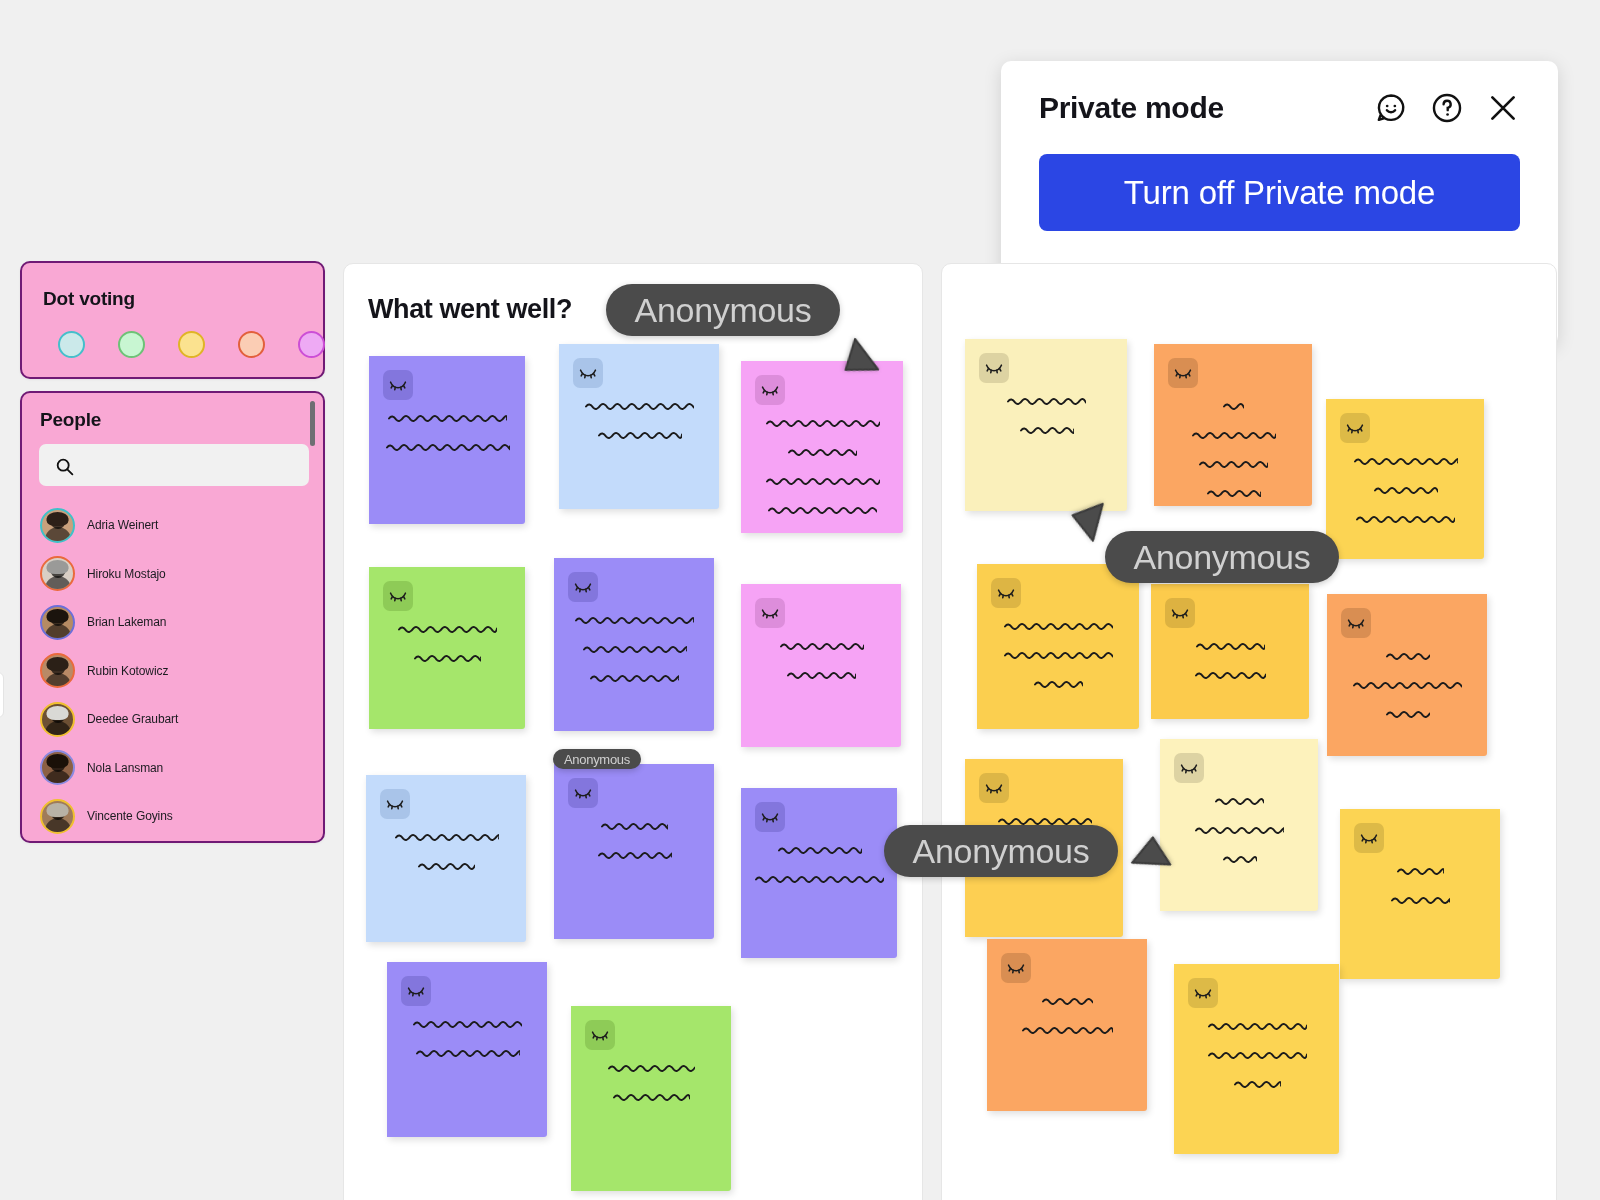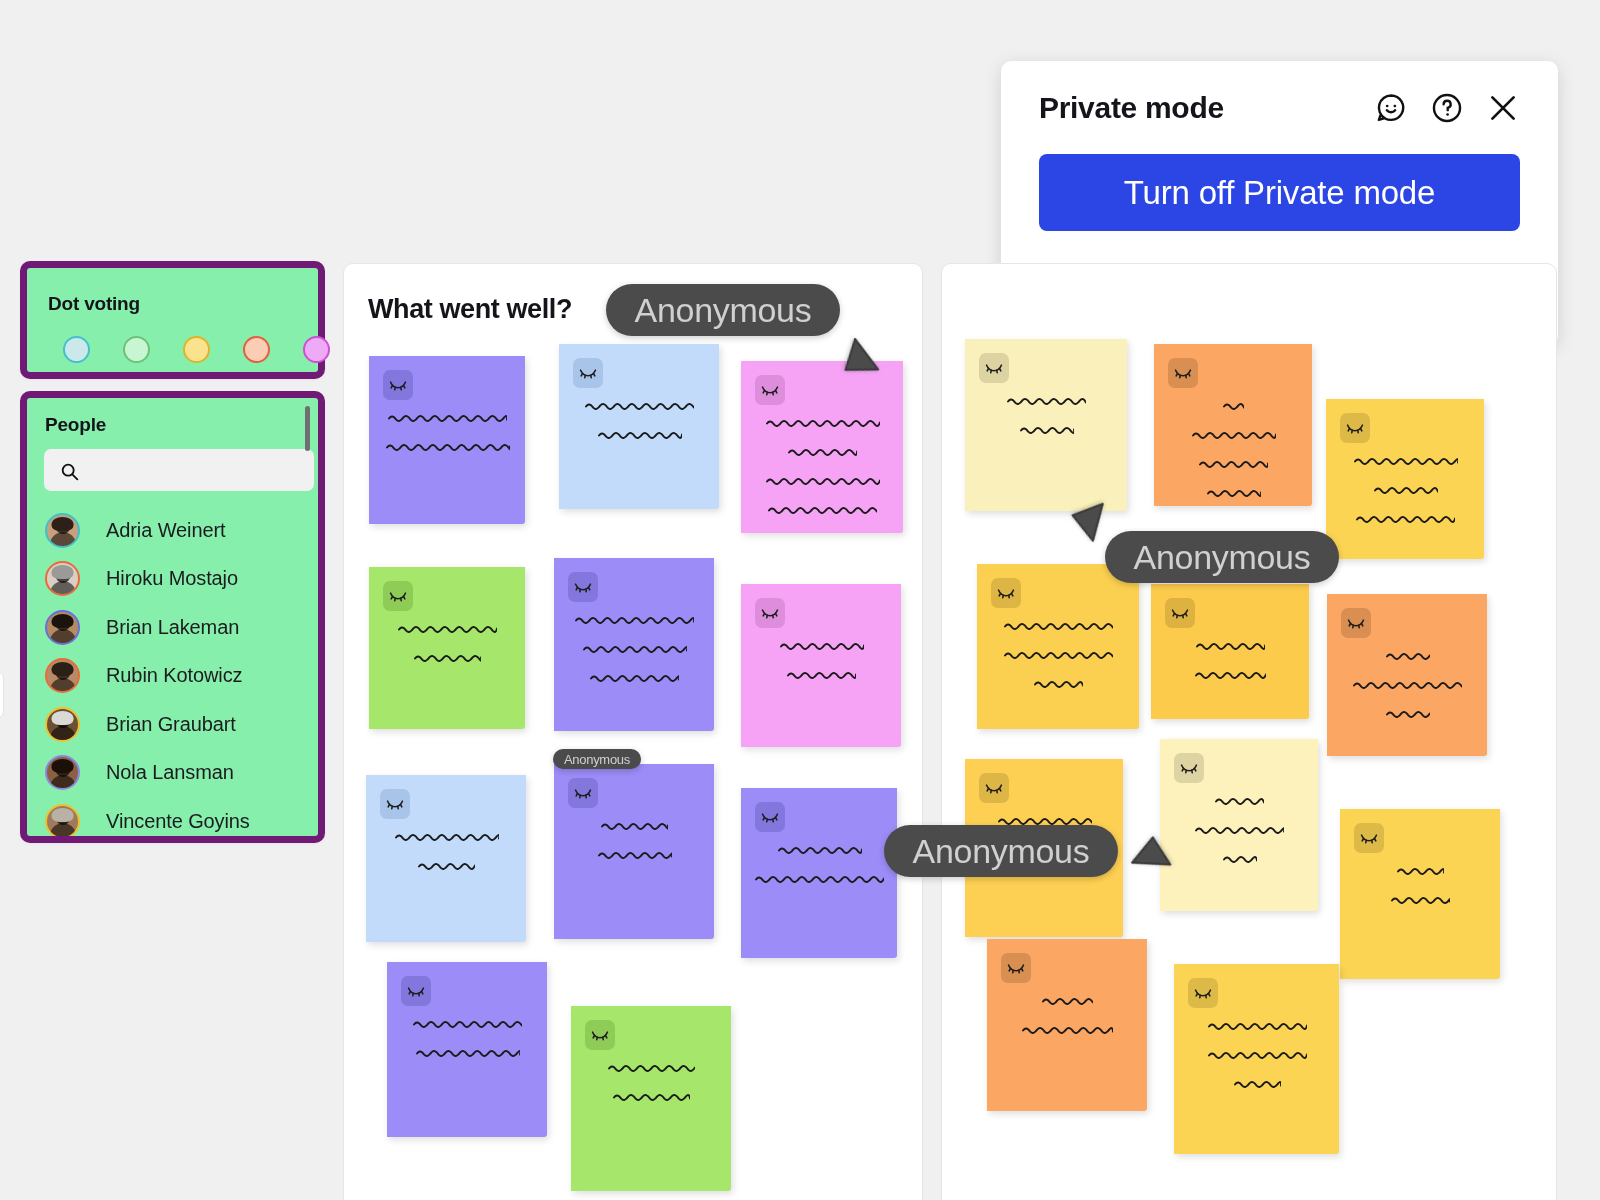--- a/index.html
+++ b/index.html
@@ -26,22 +26,22 @@
   .ic { width: 34px; height: 34px; display: block; cursor: pointer; }
   .turn-off-btn {
     margin-top: 29px; width: 481px; height: 77px;
     background: #2b46e4; border: none; border-radius: 8px;
     color: #ffffff; font-size: 33px; font-family: "Liberation Sans", sans-serif;
     cursor: pointer; letter-spacing: -0.2px;
   }
 
   
   .panel {
-    position: absolute; background: #86efac;
-    border: 7px solid #701a75; border-radius: 10px;
+    position: absolute; background: #f9a8d4;
+    border: 2px solid #701a75; border-radius: 10px;
     box-shadow: 0 1px 3px rgba(0,0,0,.05);
   }
   #dot-voting-panel { left: 20px; top: 261px; width: 305px; height: 118px; }
   .panel-title { font-size: 19px; font-weight: 700; color: #14141a; letter-spacing: -0.2px; }
   #dot-voting-panel .panel-title { position: absolute; left: 21px; top: 25px; }
   .dots-row { position: absolute; left: 36px; top: 68px; display: flex; gap: 33px; }
   .vote-dot { width: 27px; height: 27px; border-radius: 50%; border: 2px solid; cursor: pointer; }
 
   #people-panel { left: 20px; top: 391px; width: 305px; height: 452px; overflow: hidden; }
   #people-panel .panel-title { position: absolute; left: 18px; top: 16px; }
@@ -62,21 +62,21 @@
   .avatar::after {
     content: ""; position: absolute; left: 50%; top: 56%;
     width: 26px; height: 26px; border-radius: 50%;
     transform: translate(-50%,0); background: rgba(0,0,0,.55);
   }
   .avatar::before {
     content: ""; position: absolute; left: 50%; top: 14%;
     width: 15px; height: 15px; border-radius: 50%;
     transform: translateX(-50%); background: rgba(0,0,0,.68);
   }
-  .person-name { margin-left: 26px; font-size: 20px; color: #1b1b20; letter-spacing: -0.1px; }
+  .person-name { margin-left: 12px; font-size: 12px; color: #1b1b20; letter-spacing: -0.1px; }
   .people-scrollbar {
     position: absolute; right: 8px; top: 8px; width: 5px; height: 45px;
     background: #6e6e73; border-radius: 3px; cursor: pointer;
   }
   .edge-stub {
     position: absolute; left: -8px; top: 672px; width: 12px; height: 46px;
     background: #ffffff; border: 1px solid #e4e4e4; border-radius: 6px;
   }
 
   
@@ -191,21 +191,21 @@
         <div class="person-row">
           <div class="avatar" style="border-color: rgb(234, 106, 60); background: rgb(185, 138, 102); --hair: #2b2017;">
             <div style="position: absolute; left: 50%; top: 6%; width: 74%; height: 46%; border-radius: 50% 50% 40% 40%; transform: translateX(-50%); background: rgb(43, 32, 23);"></div>
           </div>
           <div class="person-name">Rubin Kotowicz</div>
         </div>
         <div class="person-row">
           <div class="avatar" style="border-color: rgb(240, 192, 47); background: rgb(109, 80, 52); --hair: #d9d9d5;">
             <div style="position: absolute; left: 50%; top: 6%; width: 74%; height: 46%; border-radius: 50% 50% 40% 40%; transform: translateX(-50%); background: rgb(217, 217, 213);"></div>
           </div>
-          <div class="person-name">Brian Graubart</div>
+          <div class="person-name">Deedee Graubart</div>
         </div>
         <div class="person-row">
           <div class="avatar" style="border-color: rgb(139, 138, 224); background: rgb(140, 96, 68); --hair: #1a1008;">
             <div style="position: absolute; left: 50%; top: 6%; width: 74%; height: 46%; border-radius: 50% 50% 40% 40%; transform: translateX(-50%); background: rgb(26, 16, 8);"></div>
           </div>
           <div class="person-name">Nola Lansman</div>
         </div>
         <div class="person-row">
           <div class="avatar" style="border-color: rgb(240, 192, 47); background: rgb(159, 123, 90); --hair: #b8b2a6;">
             <div style="position: absolute; left: 50%; top: 6%; width: 74%; height: 46%; border-radius: 50% 50% 40% 40%; transform: translateX(-50%); background: rgb(184, 178, 166);"></div>

